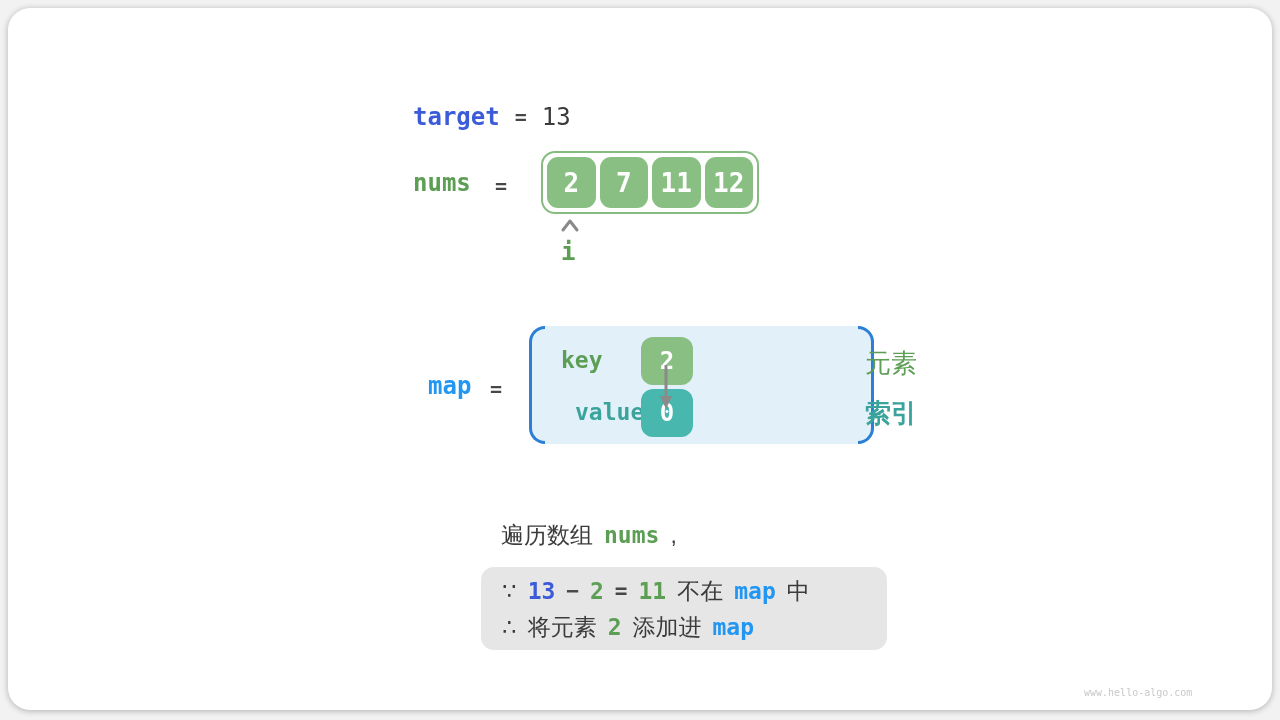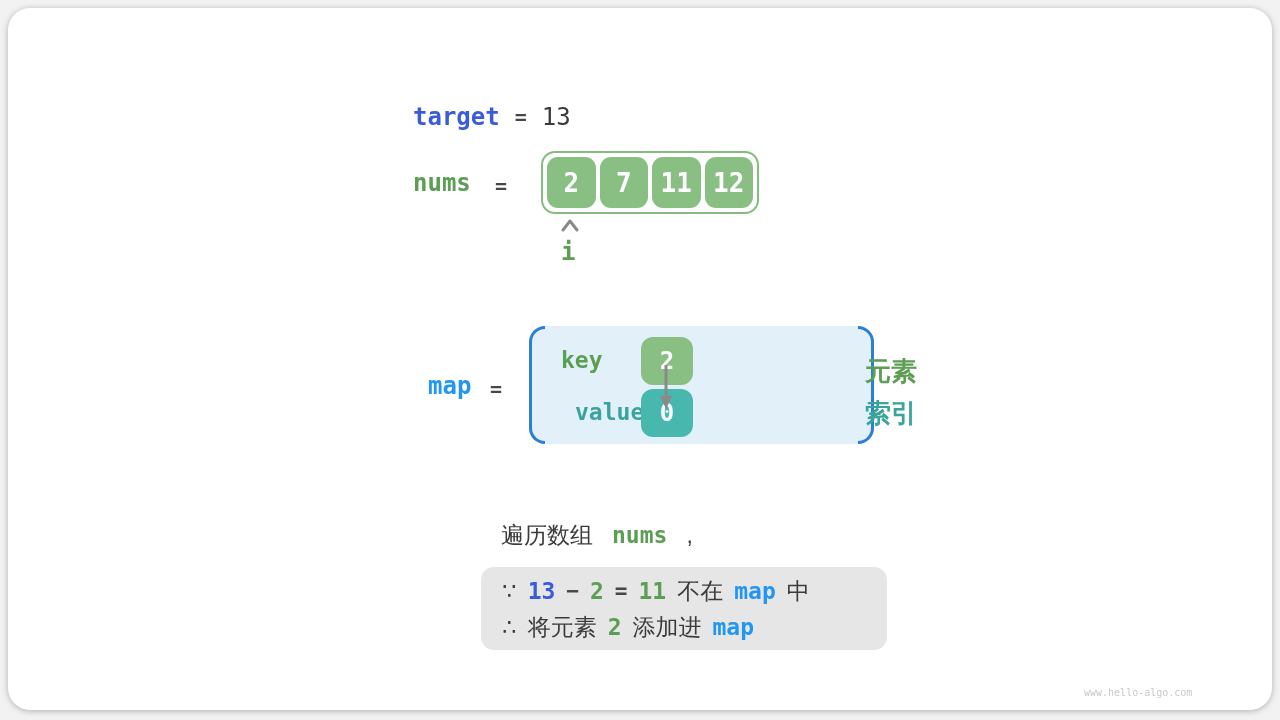--- a/index.html
+++ b/index.html
@@ -49,25 +49,25 @@
   .key-label   { left:32px; top:21px;  font-size:23px; color:var(--green-text); }
   .value-label { left:22px; top:73px;  font-size:23px; color:var(--teal-text);margin-left:24px; }
   .kv-cell {
     position:absolute; left:112px; width:52px; border-radius:12px; color:#fff;
     font-family:"DejaVu Sans Mono","Liberation Mono",monospace; font-weight:bold; font-size:24px;
     display:flex; align-items:center; justify-content:center;
   }
   .key-cell   { top:11px; height:48px; background:var(--green-fill); }
   .value-cell { top:63px; height:48px; background:var(--teal-fill); }
   .kv-arrow { left:128px; top:37px; z-index:2; }
-  .legend-element { left:857px; top:346px; font-size:26px; font-weight:bold; color:var(--green-text); }
+  .legend-element { left:857px; top:338px; font-size:26px; font-weight:normal; color:var(--green-text); }
   .legend-index   { left:857px; top:388px; font-size:26px; font-weight:bold; color:var(--teal-text); }
 
   
-  .caption { left:493px; top:512px; display:flex; align-items:center; gap:19px; height:30px; }
+  .caption { left:493px; top:512px; display:flex; align-items:center; gap:11px; height:30px; }
   .t-dark  { font-size:23px; color:var(--dark-text); }
   .t-op    { font-family:"DejaVu Sans Mono","Liberation Mono",monospace; font-weight:bold; font-size:21px; color:var(--operator-gray); }
   .t-royal { font-family:"DejaVu Sans Mono","Liberation Mono",monospace; font-weight:bold; font-size:23px; color:var(--royal-blue); }
   .t-green { font-family:"DejaVu Sans Mono","Liberation Mono",monospace; font-weight:bold; font-size:23px; color:var(--green-text); }
   .t-blue  { font-family:"DejaVu Sans Mono","Liberation Mono",monospace; font-weight:bold; font-size:23px; color:var(--bright-blue); }
   .note-box { left:473px; top:559px; width:406px; height:83px; background:var(--gray-box-bg); border-radius:13px; }
   .note-line { position:absolute; left:21px; display:flex; align-items:center; gap:11px; height:30px; }
   .note-line-1 { top:9px; }
   .note-line-2 { top:45px; }
 

